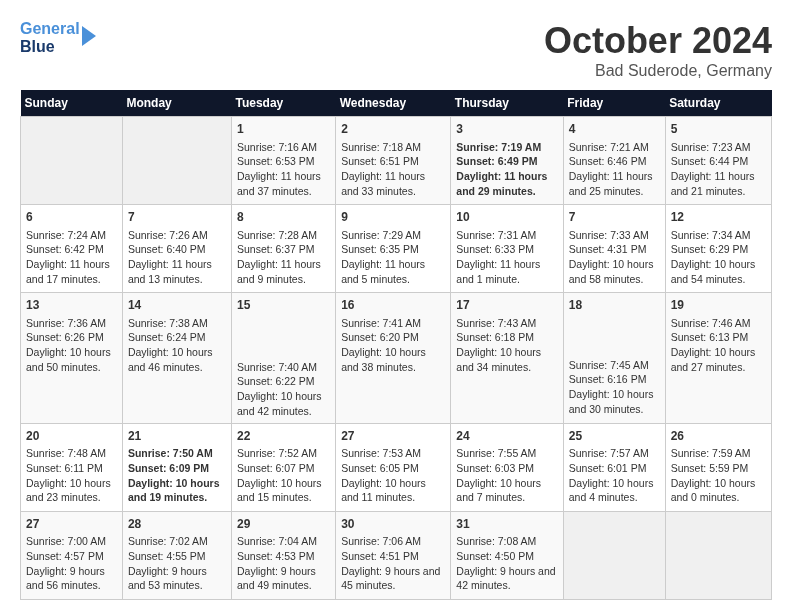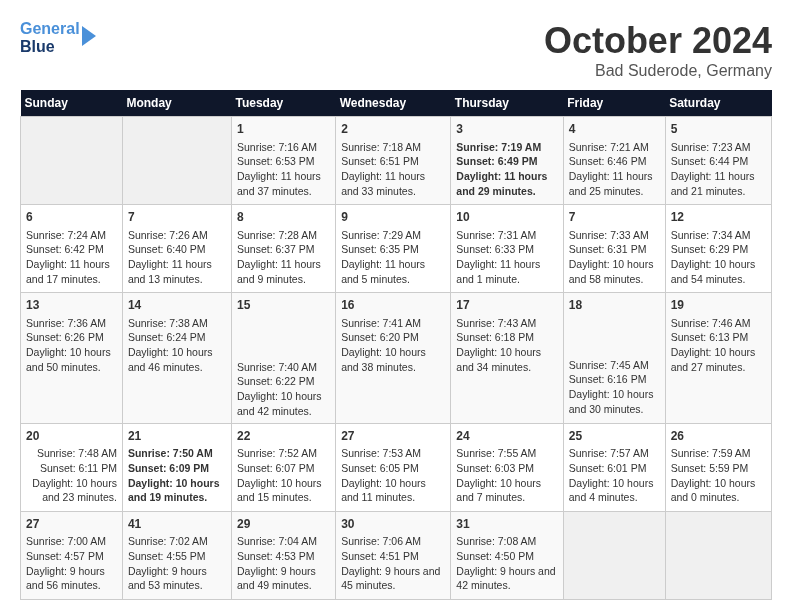--- a/index.html
+++ b/index.html
@@ -184,21 +184,21 @@
         </td>
         <td>
           <div class="day-number">10</div>
           <div class="day-info" style="white-space: pre-line;">Sunrise: 7:31 AM
 Sunset: 6:33 PM
 Daylight: 11 hours and 1 minute.</div>
         </td>
         <td>
           <div class="day-number">7</div>
           <div class="day-info" style="white-space: pre-line;">Sunrise: 7:33 AM
-Sunset: 6:31 PM
+Sunset: 4:31 PM
 Daylight: 10 hours and 58 minutes.</div>
         </td>
         <td>
           <div class="day-number">12</div>
           <div class="day-info" style="white-space: pre-line;">Sunrise: 7:34 AM
 Sunset: 6:29 PM
 Daylight: 10 hours and 54 minutes.</div>
         </td>
       </tr>
       <tr>
@@ -241,21 +241,21 @@
         <td>
           <div class="day-number">19</div>
           <div class="day-info" style="white-space: pre-line;">Sunrise: 7:46 AM
 Sunset: 6:13 PM
 Daylight: 10 hours and 27 minutes.</div>
         </td>
       </tr>
       <tr>
         <td>
           <div class="day-number">20</div>
-          <div class="day-info" style="white-space: pre-line; text-align: right;">Sunrise: 7:48 AM
+          <div class="day-info" style="white-space: pre-line;">Sunrise: 7:48 AM
 Sunset: 6:11 PM
 Daylight: 10 hours and 23 minutes.</div>
         </td>
         <td>
           <div class="day-number">21</div>
           <div class="day-info" style="white-space: pre-line; font-weight: bold;">Sunrise: 7:50 AM
 Sunset: 6:09 PM
 Daylight: 10 hours and 19 minutes.</div>
         </td>
         <td>
@@ -290,21 +290,21 @@
         </td>
       </tr>
       <tr>
         <td>
           <div class="day-number">27</div>
           <div class="day-info" style="white-space: pre-line;">Sunrise: 7:00 AM
 Sunset: 4:57 PM
 Daylight: 9 hours and 56 minutes.</div>
         </td>
         <td>
-          <div class="day-number">41</div>
+          <div class="day-number">28</div>
           <div class="day-info" style="white-space: pre-line;">Sunrise: 7:02 AM
 Sunset: 4:55 PM
 Daylight: 9 hours and 53 minutes.</div>
         </td>
         <td>
           <div class="day-number">29</div>
           <div class="day-info" style="white-space: pre-line;">Sunrise: 7:04 AM
 Sunset: 4:53 PM
 Daylight: 9 hours and 49 minutes.</div>
         </td>

